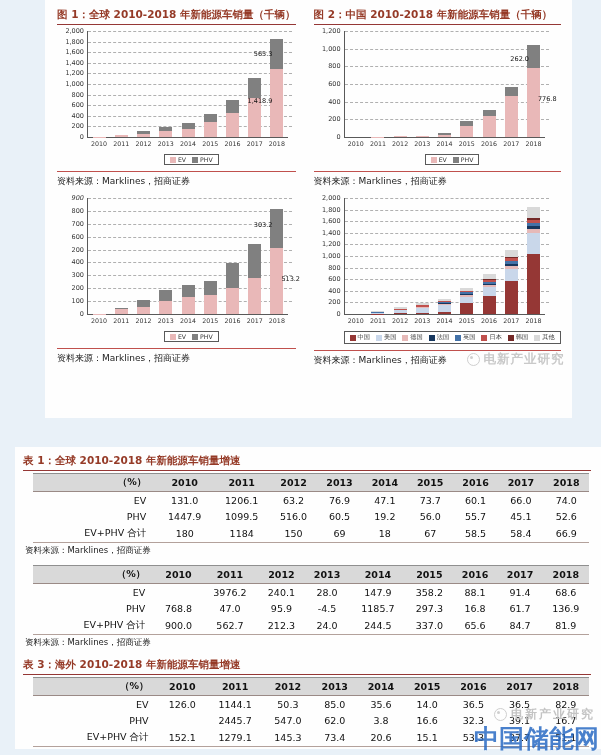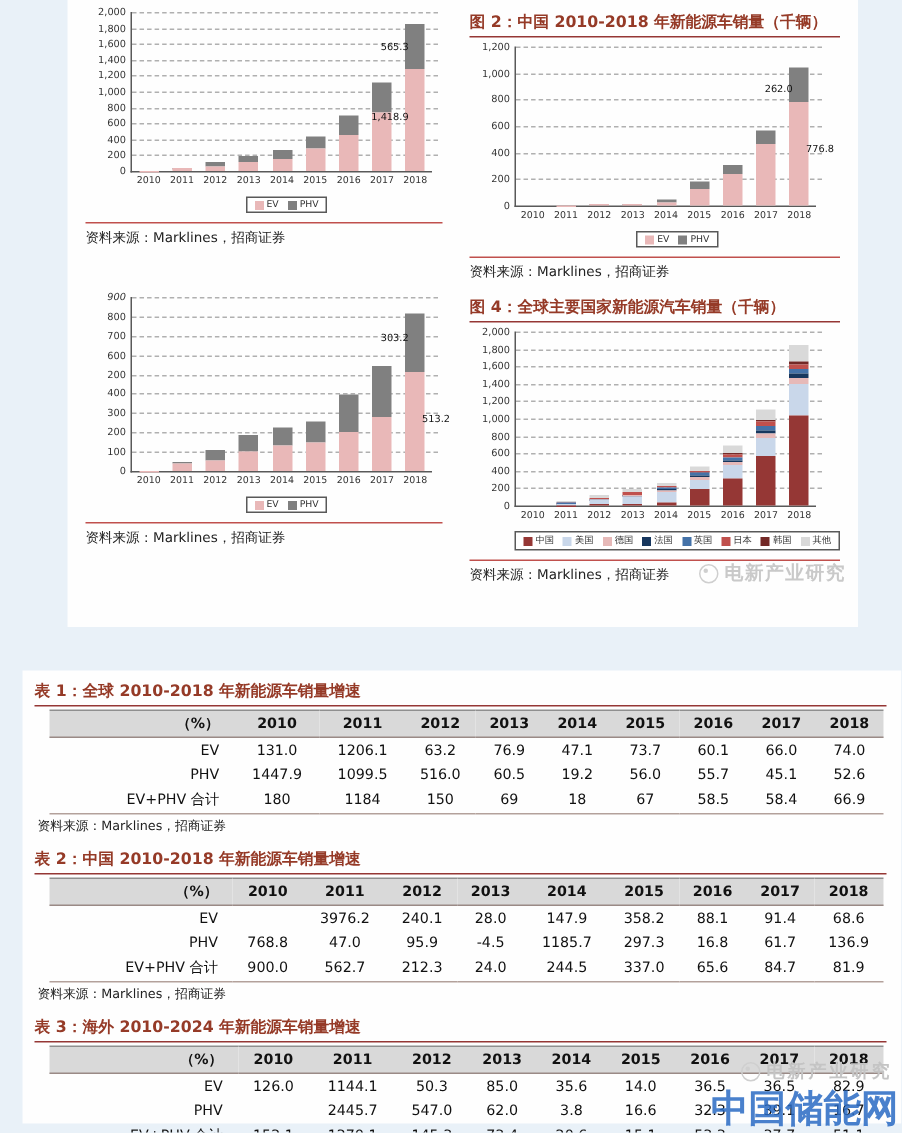--- a/index.html
+++ b/index.html
@@ -51,20 +51,21 @@
   .escn .c::after{content:"";position:absolute;left:3px;top:48%;width:13px;height:3.5px;background:#d23a2e;transform:rotate(-28deg);}
   .escn-cn{font-size:25px;font-weight:bold;color:#2a6bc4;letter-spacing:0px;line-height:1;opacity:.85;}
 </style>
 </head>
 <body>
 
 <div class="top-panel">
   <div class="figs">
 
     <div class="figure">
+      <div class="fig-title">图 1：全球 2010-2018 年新能源车销量（千辆）</div>
       <div class="chart-area">
           <div class="plot" style="width: 200px; height: 106px;">
             <div class="yt" style="top: 106px;">0</div>
             <div class="gl" style="top: 95.4px;"></div>
             <div class="yt" style="top: 95.4px;">200</div>
             <div class="gl" style="top: 84.8px;"></div>
             <div class="yt" style="top: 84.8px;">400</div>
             <div class="gl" style="top: 74.2px;"></div>
             <div class="yt" style="top: 74.2px;">600</div>
             <div class="gl" style="top: 63.6px;"></div>
@@ -306,21 +307,20 @@
                 <div class="sw" style="background: rgb(128, 128, 128);"></div>
                 <span>PHV</span>
               </div>
             </div>
           </div>
         </div>
       <div class="fig-src">资料来源：Marklines，招商证券</div>
     </div>
 
     <div class="figure">
-      <div class="fig-title">图 4：全球主要国家新能源汽车销量（千辆）</div>
       <div class="chart-area">
           <div class="plot" style="width: 200px; height: 116px;">
             <div class="yt" style="top: 116px;">0</div>
             <div class="gl" style="top: 104.4px;"></div>
             <div class="yt" style="top: 104.4px;">200</div>
             <div class="gl" style="top: 92.8px;"></div>
             <div class="yt" style="top: 92.8px;">400</div>
             <div class="gl" style="top: 81.2px;"></div>
             <div class="yt" style="top: 81.2px;">600</div>
             <div class="gl" style="top: 69.6px;"></div>
@@ -541,21 +541,20 @@
             <td>58.5</td>
             <td>58.4</td>
             <td>66.9</td>
           </tr>
         </tbody>
       </table>
     <div class="tbl-src">资料来源：Marklines，招商证券</div>
   </div>
 
   <div class="tbl-sec">
-    <div class="tbl-title">表 2：中国 2010-2018 年新能源车销量增速</div>
     <table>
         <thead>
           <tr>
             <th class="lbl">（%）</th>
             <th>2010</th>
             <th>2011</th>
             <th>2012</th>
             <th>2013</th>
             <th>2014</th>
             <th>2015</th>
@@ -600,21 +599,21 @@
             <td>65.6</td>
             <td>84.7</td>
             <td>81.9</td>
           </tr>
         </tbody>
       </table>
     <div class="tbl-src">资料来源：Marklines，招商证券</div>
   </div>
 
   <div class="tbl-sec">
-    <div class="tbl-title">表 3：海外 2010-2024 年新能源车销量增速</div>
+    <div class="tbl-title">表 3：海外 2010-2018 年新能源车销量增速</div>
     <table>
         <thead>
           <tr>
             <th class="lbl">（%）</th>
             <th>2010</th>
             <th>2011</th>
             <th>2012</th>
             <th>2013</th>
             <th>2014</th>
             <th>2015</th>

